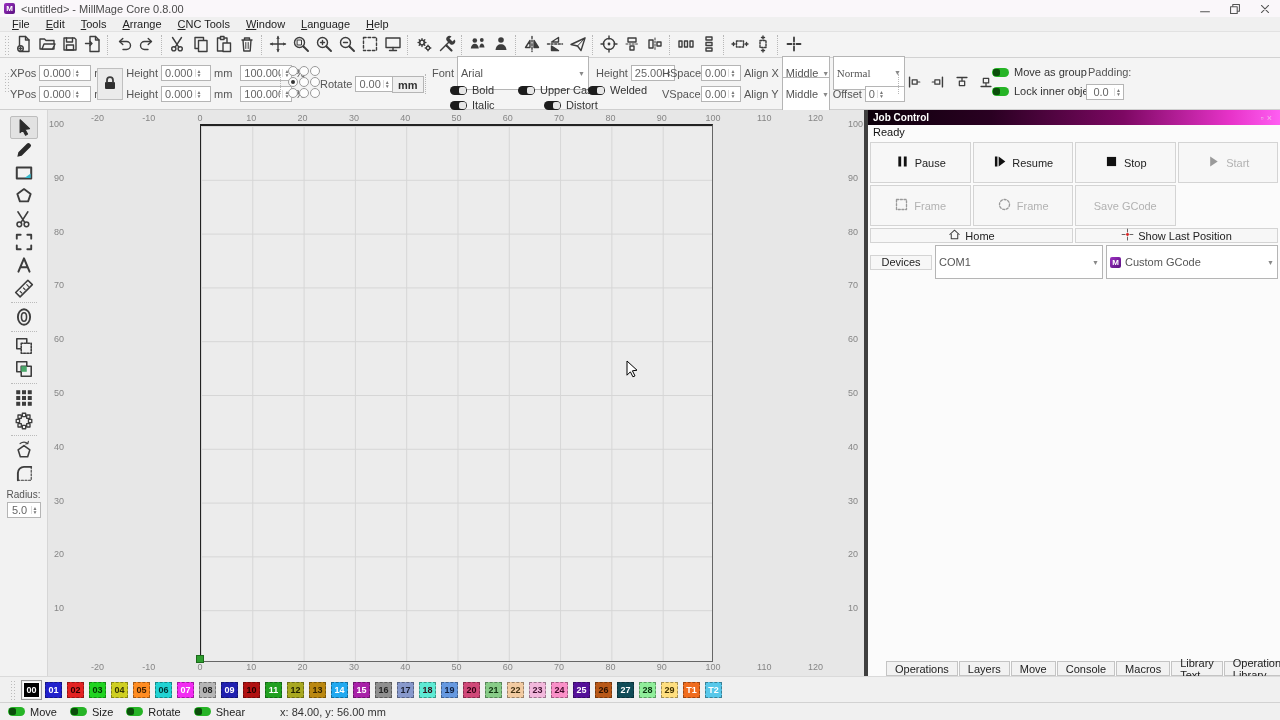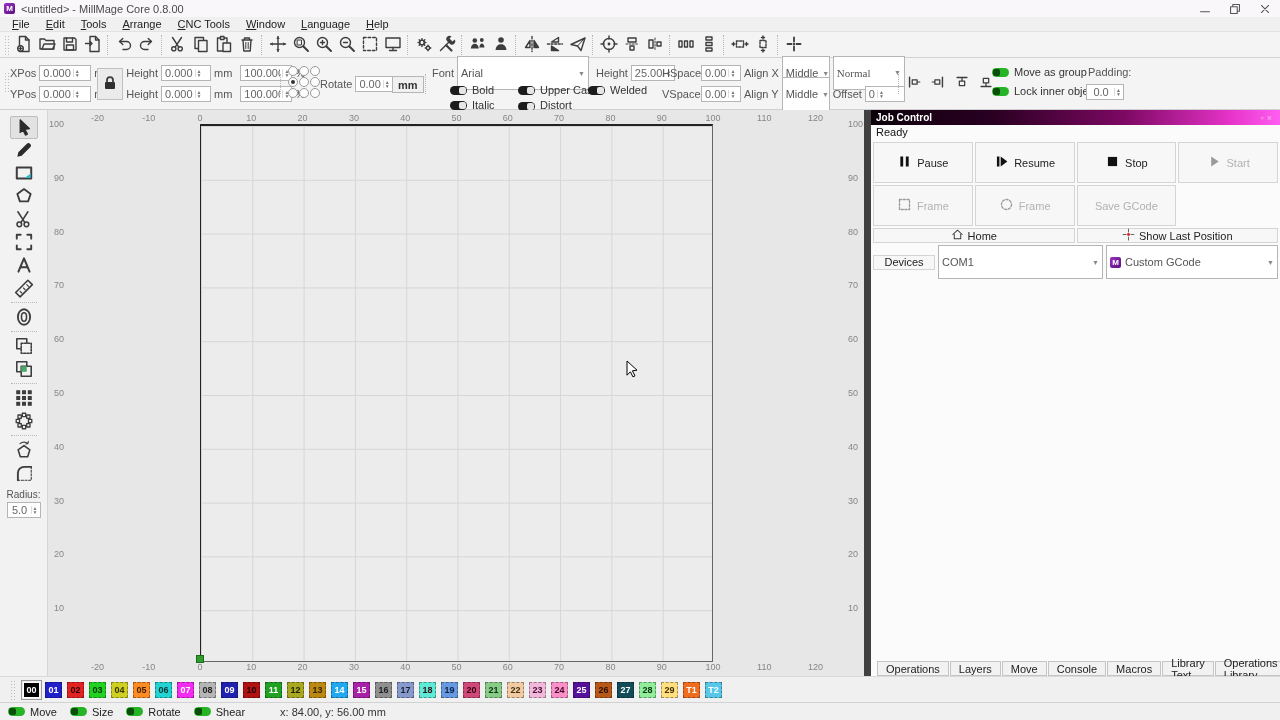--- a/index.html
+++ b/index.html
@@ -62,35 +62,35 @@
   #canvas{position:absolute;left:48px;top:110px;width:816px;bottom:44px;background:#e7e7e7;overflow:hidden;}
   #work{position:absolute;left:152px;top:14px;width:513px;height:538px;background:#ececec;
         border:1px solid #666;border-top:2px solid #222;border-left:1.5px solid #222;box-sizing:border-box;
         background-image:linear-gradient(#d6d6d6 1px,transparent 1px),linear-gradient(90deg,#d6d6d6 1px,transparent 1px);
         background-size:51.3px 53.8px;}
   .rl{position:absolute;font-size:9px;color:#868686;}
   #origin{position:absolute;left:148px;top:545px;width:8px;height:8px;background:#2f9e2f;border:1px solid #1c6a1c;box-sizing:border-box;}
   #cursor{position:absolute;left:578px;top:250px;}
   
   #rightpanel{position:absolute;left:864px;top:110px;right:0;bottom:44px;background:#fbfbfb;
-              border-left:7px solid #404040;box-sizing:border-box;}
+              border-left:4px solid #404040;box-sizing:border-box;}
   #jch{height:15px;background:linear-gradient(90deg,#0c000a,#2a0022 30%,#7d0863 62%,#e733c9 88%,#ff5ef2);
        color:#fff;font-size:10px;font-weight:bold;display:flex;align-items:center;padding:0 5px;}
   #jch .hic{margin-left:auto;color:#f0b8e8;font-size:9px;font-weight:normal;letter-spacing:3px;}
   #jcready{padding:1px 5px;color:#111;}
   #jcgrid{display:grid;grid-template-columns:repeat(4,1fr);gap:2px;padding:3px 2px 2px;}
   .jcbtn{height:41px;background:#f7f7f7;border:1px solid #d4d4d4;display:flex;align-items:center;
          justify-content:center;gap:5px;color:#222;box-sizing:border-box;}
   .jcbtn.dis{color:#b2b2b2;}
   .jcbtn.em{border-color:#9a9a9a;}
   #jcrow2{display:grid;grid-template-columns:1fr 1fr;gap:2px;padding:0 2px;}
   .jcsm{height:15px;background:#f7f7f7;border:1px solid #d4d4d4;display:flex;align-items:center;
         justify-content:center;gap:4px;color:#222;box-sizing:border-box;}
   #jcrow3{display:flex;gap:3px;padding:2px;align-items:center;}
-  #tabsbar{position:absolute;left:0;right:0;bottom:0;height:19px;display:flex;align-items:flex-end;padding-left:6px;gap:1px;}
+  #tabsbar{position:absolute;left:0;right:0;bottom:0;height:19px;display:flex;align-items:flex-end;padding-left:18px;gap:1px;}
   .tab{height:15px;border:1px solid #c4c4c4;background:#f2f2f2;padding:0 8px;display:flex;align-items:center;
        color:#222;box-sizing:border-box;}
   
   #palette{position:absolute;left:0;right:0;bottom:18px;height:26px;background:#f0f0f0;border-top:1px solid #dadada;
            box-sizing:border-box;display:flex;align-items:center;padding-left:8px;gap:5px;}
   .sw{width:17px;height:16px;font-size:9px;font-weight:bold;display:flex;align-items:center;justify-content:center;
       border:1px dashed rgba(0,0,0,.35);box-sizing:border-box;flex:none;}
   .sw.sel{outline:1px solid #9a9a9a;outline-offset:1px;border:1px solid #fff;}
   
   #statusbar{position:absolute;left:0;right:0;bottom:0;height:18px;background:#f0f0f0;border-top:1px solid #d2d2d2;
@@ -456,21 +456,21 @@
         <span>Bold</span>
       </div>
     <div class="abs tgl" style="left:450px;top:41px;">
         <span class="tg"></span>
         <span>Italic</span>
       </div>
     <div class="abs tgl" style="left:518px;top:26px;">
         <span class="tg"></span>
         <span>Upper Case</span>
       </div>
-    <div class="abs tgl" style="left:518px;top:41px;align-items:flex-end;">
+    <div class="abs tgl" style="left:544px;top:41px;">
         <span class="tg"></span>
         <span>Distort</span>
       </div>
     <div class="abs tgl" style="left:588px;top:26px;">
         <span class="tg"></span>
         <span>Welded</span>
       </div>
     <div class="abs" style="left:662px;top:6px;">
       <div class="row">
           <span class="lbl" style="width:36px;text-align:right;">HSpace</span>

